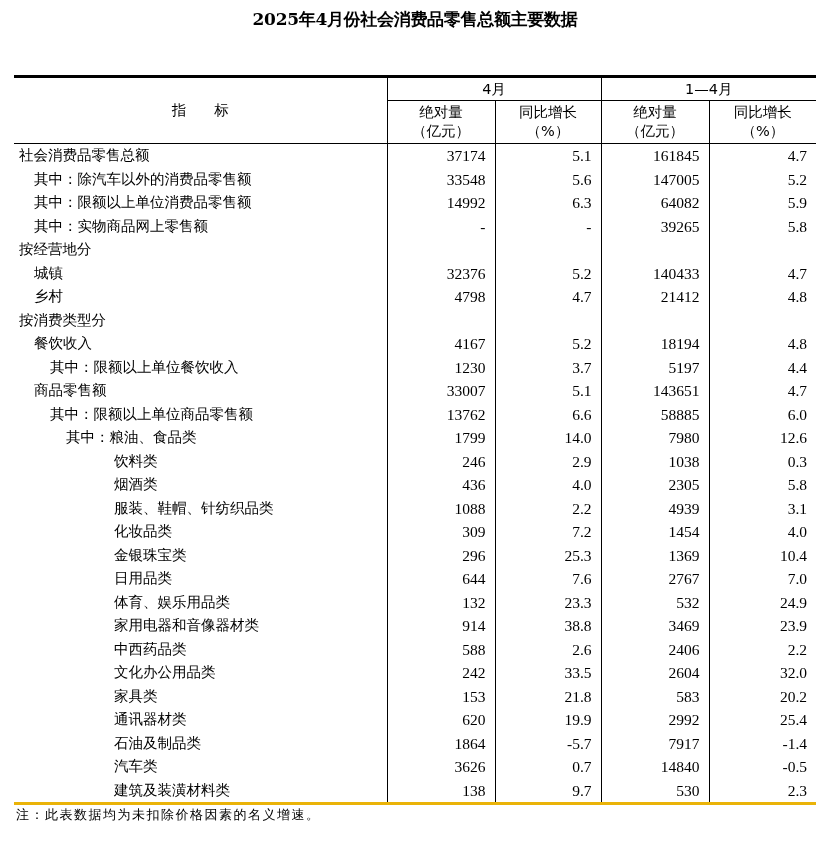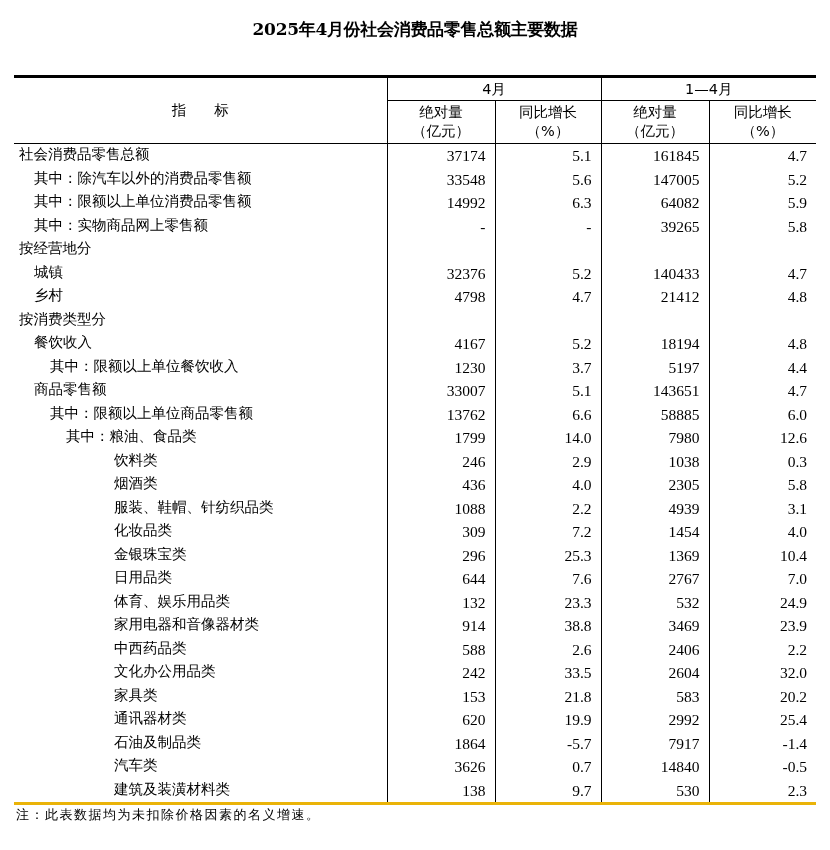--- a/index.html
+++ b/index.html
@@ -1,39 +1,39 @@
 <!DOCTYPE html>
 <html><head>
 <meta charset="utf-8">
 <style>
   html, body { margin: 0; padding: 0; background: #ffffff; }
   body { width: 830px; height: 850px; position: relative; overflow: hidden; color: #000; }
   .title {
-    position: absolute; left: 0; top: 18px; width: 830px; text-align: center;
+    position: absolute; left: 0; top: 8px; width: 830px; text-align: center;
     font-family: "DejaVu Serif", "Liberation Serif", serif; font-weight: bold; font-size: 17px;
     letter-spacing: -0.3px;
   }
   table.data {
     position: absolute; left: 14px; top: 75px; width: 802px;
     border-collapse: collapse; table-layout: fixed;
     font-family: "DejaVu Sans", "Liberation Sans", sans-serif; font-size: 14.5px;
   }
   table.data col.c0 { width: 373px; }
   table.data col.c1 { width: 108px; }
   table.data col.c2 { width: 106px; }
   table.data col.c3 { width: 108px; }
   table.data col.c4 { width: 107px; }
   table.data thead tr.h1 th { border-top: 3px solid #000; }
   table.data th { font-weight: normal; padding: 0; text-align: center; line-height: 19px; }
   table.data th.grp { height: 22px; border-left: 1px solid #000; border-bottom: 1px solid #000; }
   table.data th.sub { height: 42px; border-left: 1px solid #000; border-bottom: 1px solid #000; margin-left: 44px; }
   table.data th.ind { border-bottom: 1px solid #000; letter-spacing: 0; }
   table.data th.ind span.gap { display: inline-block; width: 28px; }
   table.data tbody td { height: 23.5px; padding: 0; line-height: 23.5px; white-space: nowrap; }
-  table.data tbody td.lbl { padding-left: 5px; font-family: Liberation Mono, monospace; }
+  table.data tbody td.lbl { padding-left: 5px; }
   table.data tbody td.num {
     text-align: right; padding-right: 9px; border-left: 1px solid #000;
     font-family: "Liberation Serif", "DejaVu Serif", serif; font-size: 15.5px;
   }
   table.data tbody tr.last td { border-bottom: 3px solid #eab308; }
   .ind0 { padding-left: 5px !important; }
   .ind1 { padding-left: 20px !important; }
   .ind2 { padding-left: 36px !important; }
   .ind3 { padding-left: 52px !important; }
   .ind4 { padding-left: 100px !important; }

